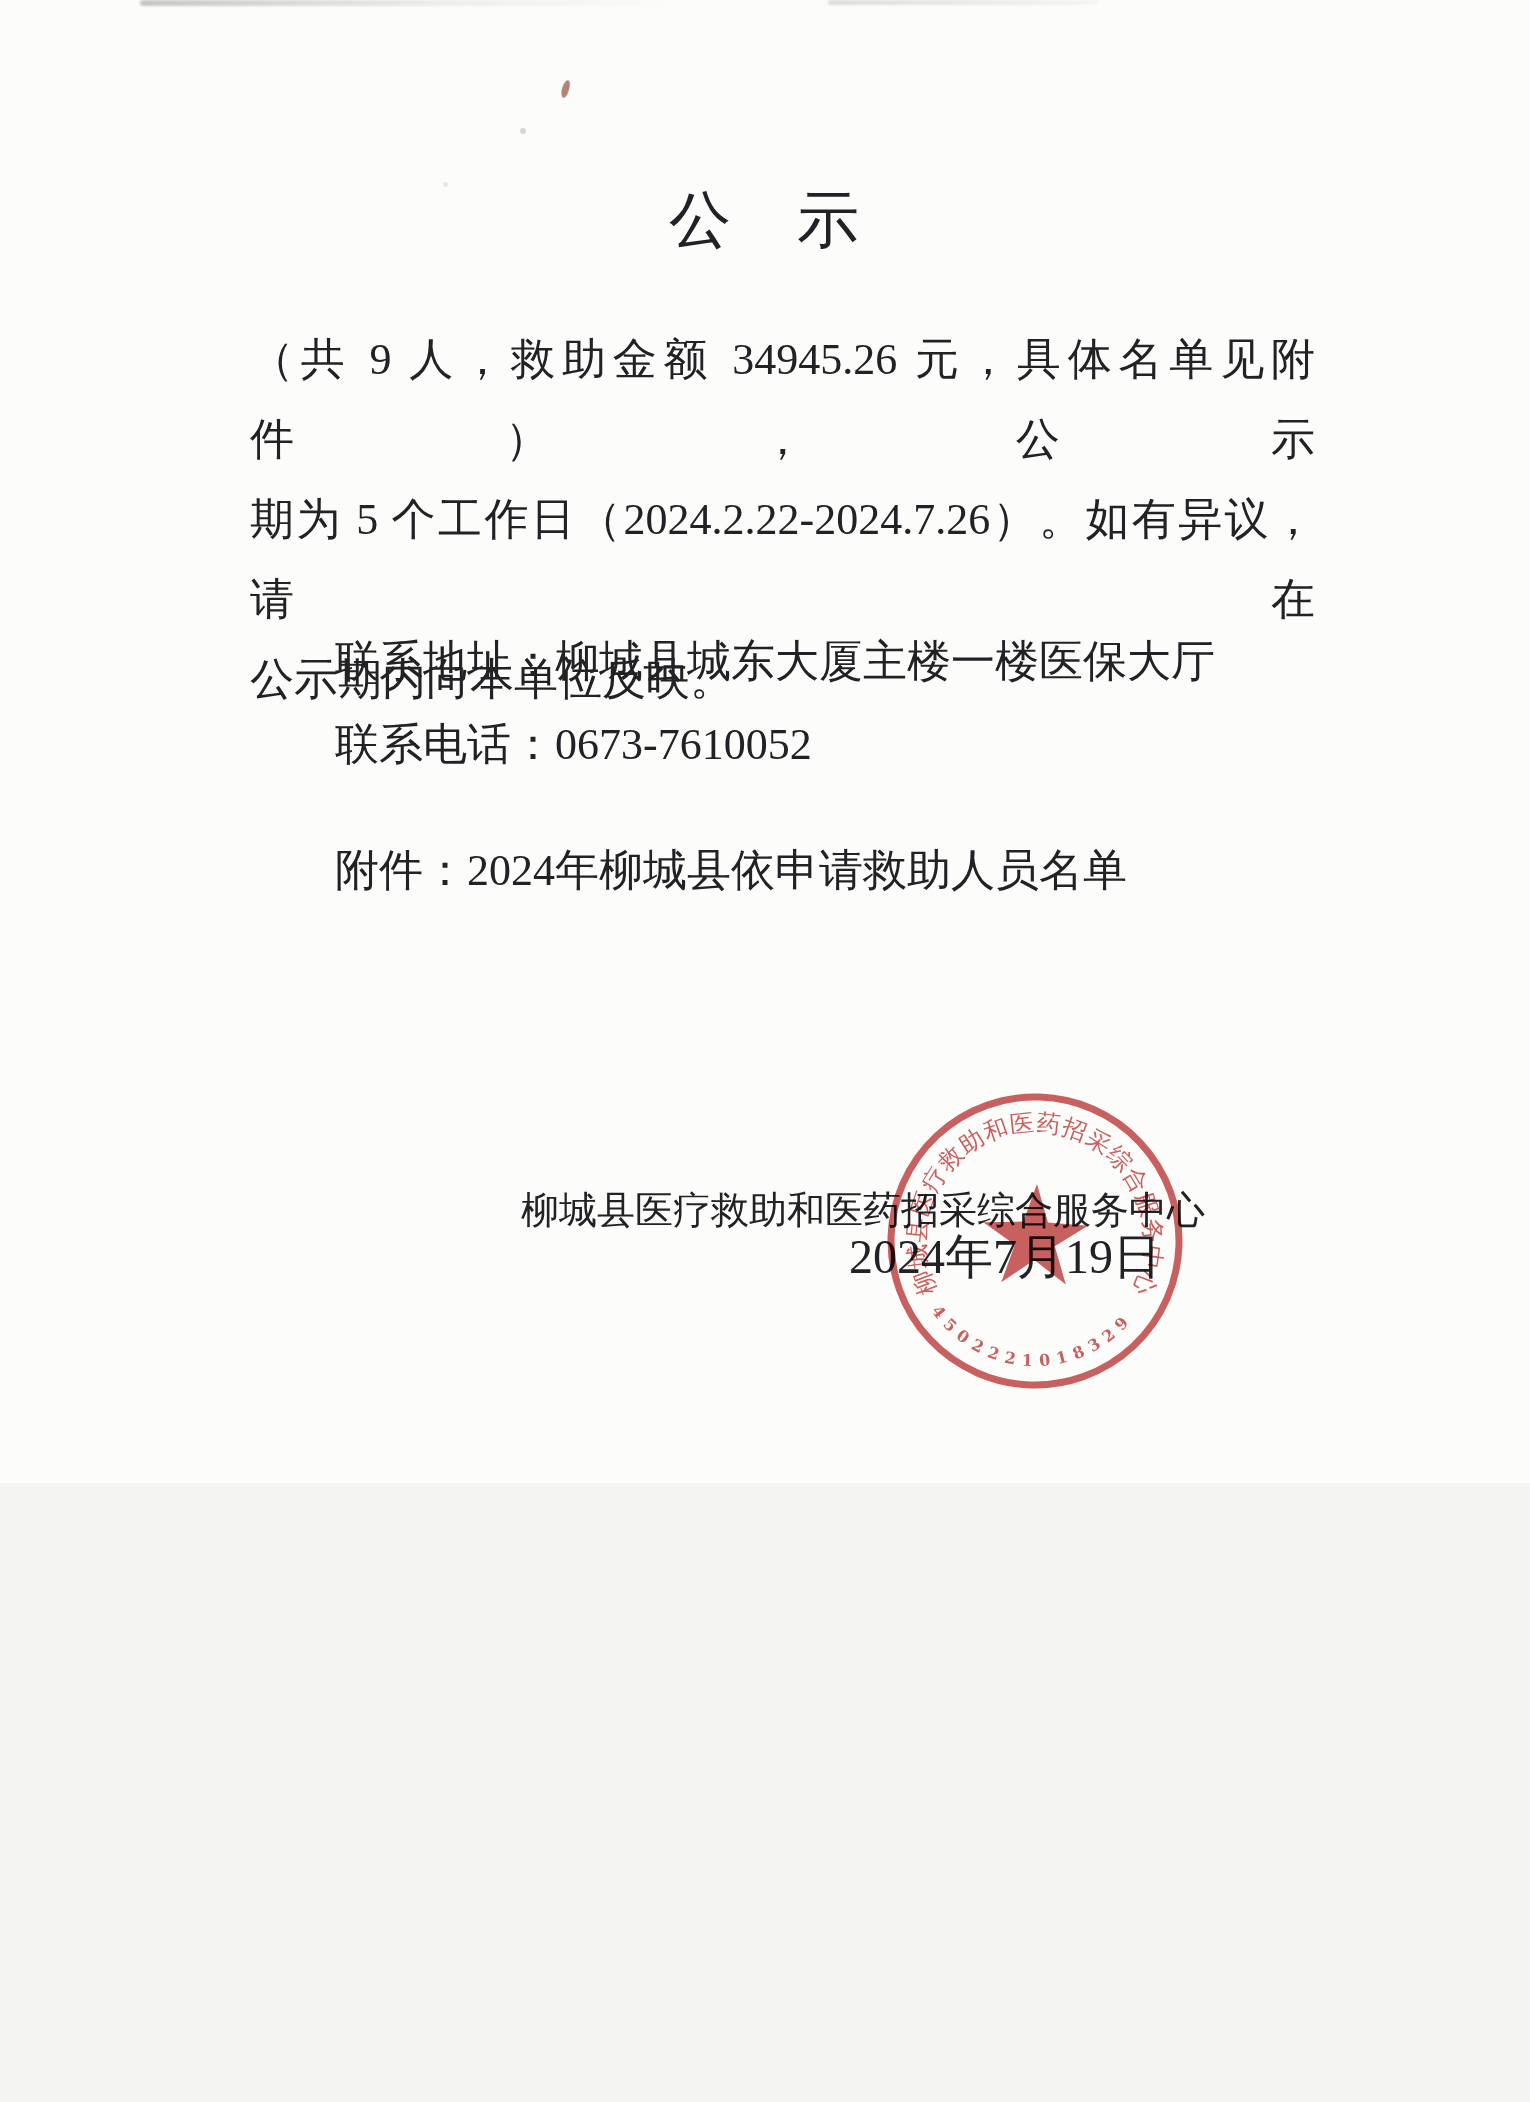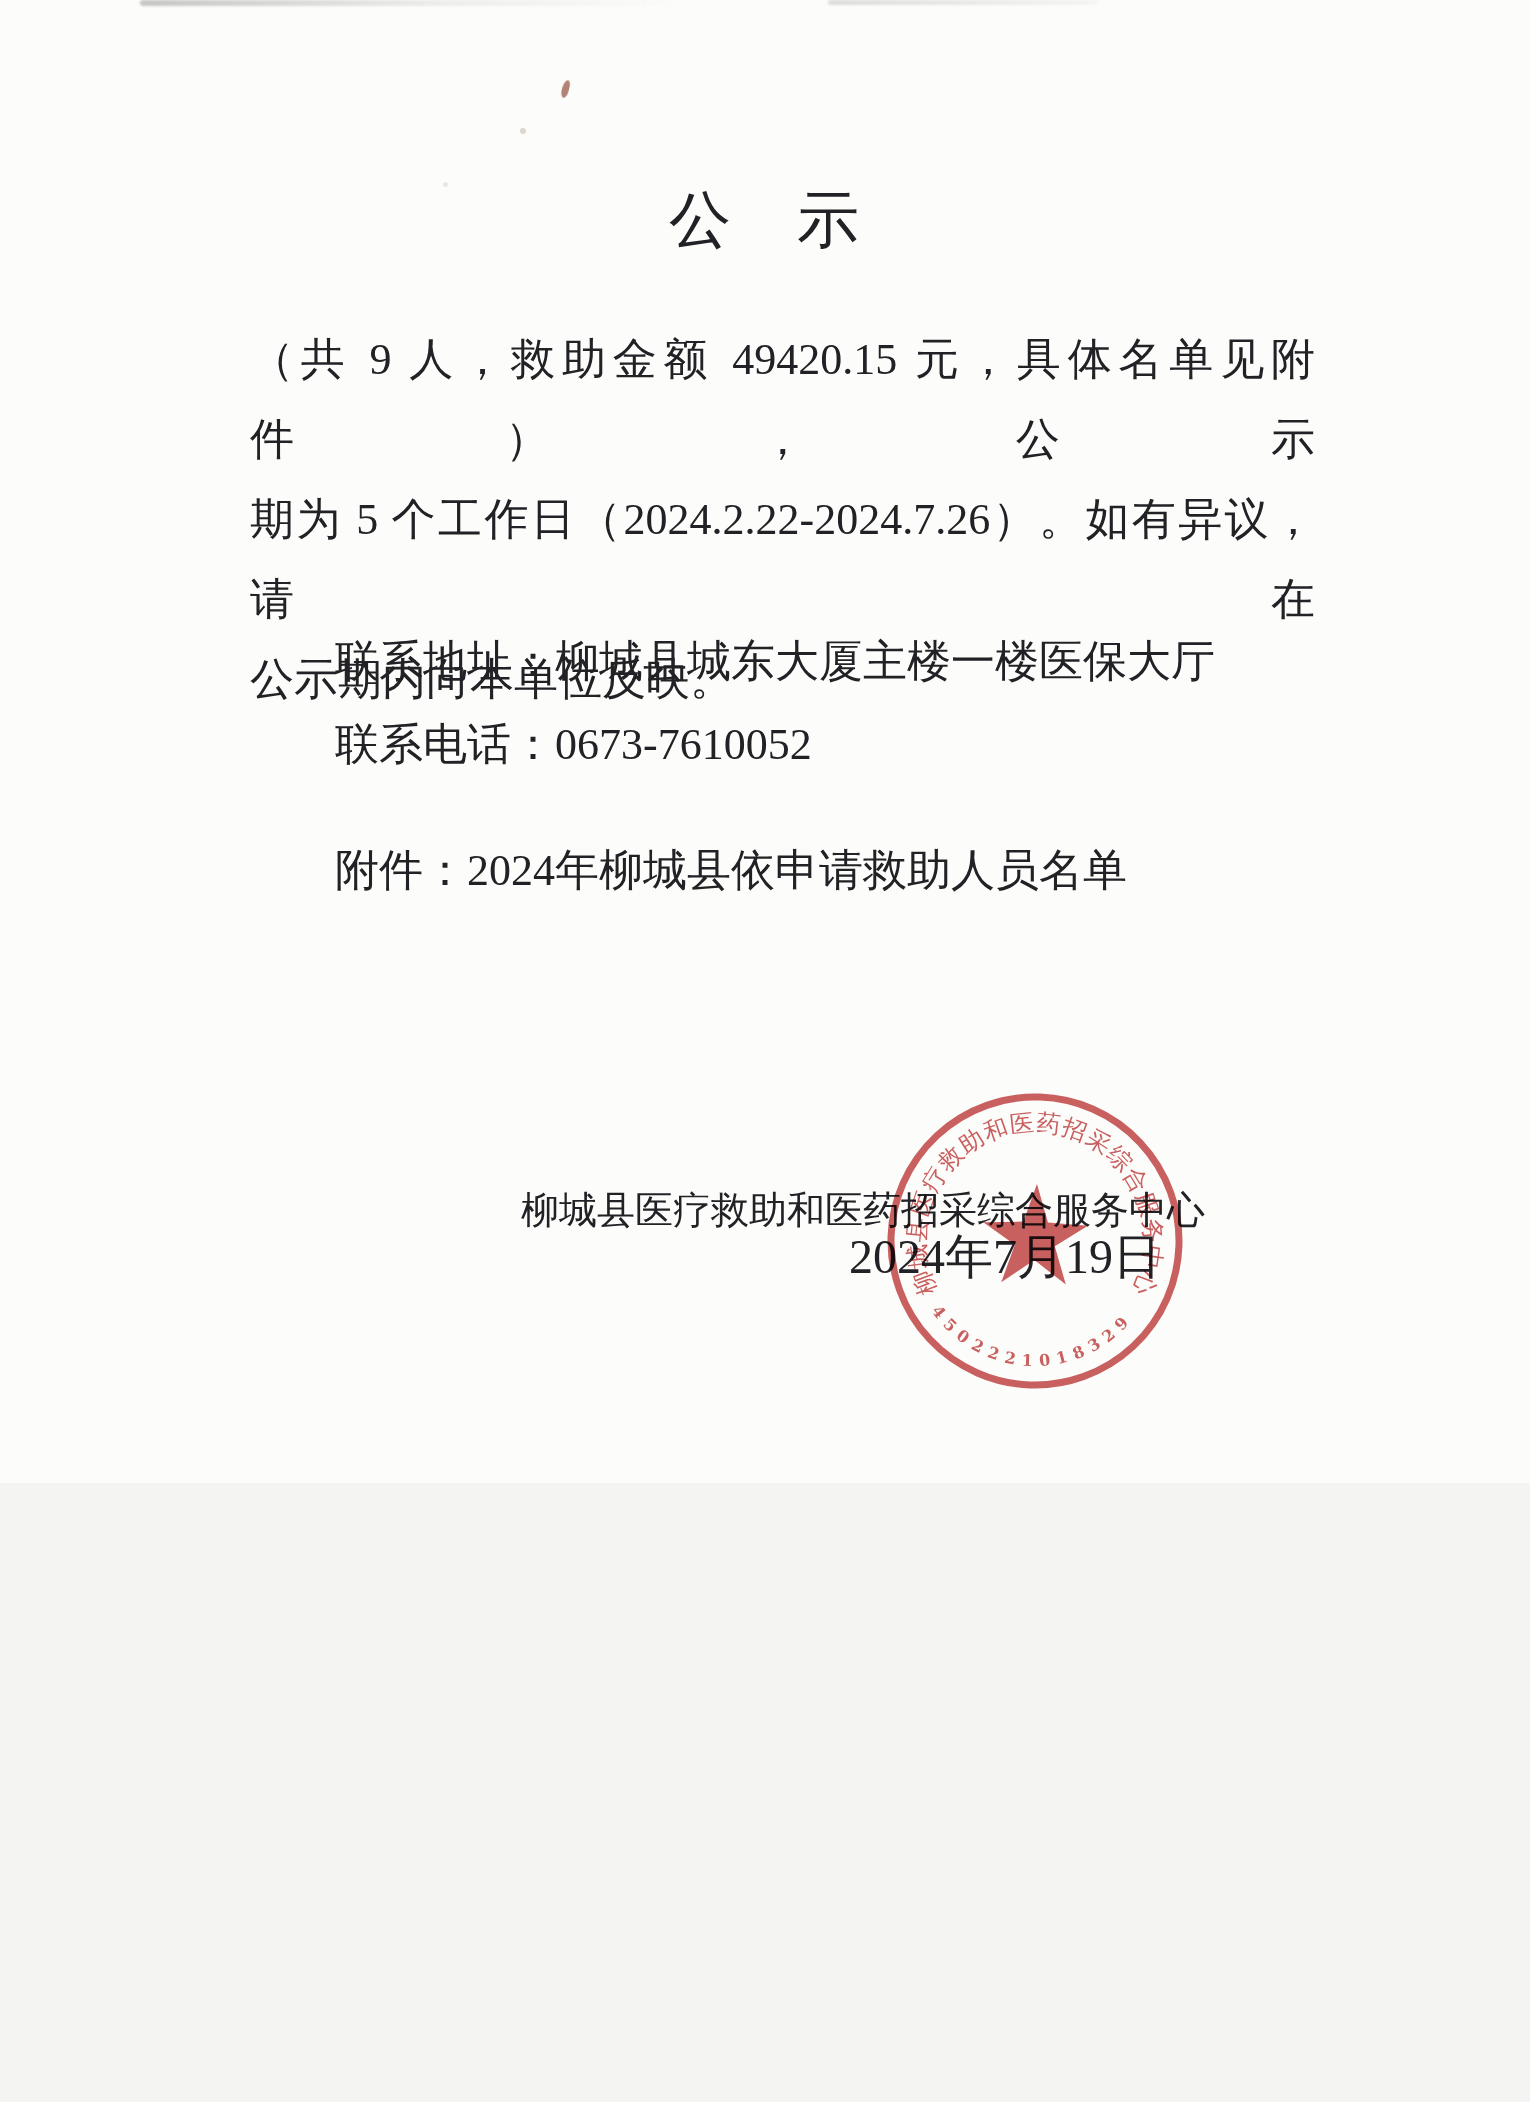--- a/index.html
+++ b/index.html
@@ -122,21 +122,21 @@
 
   <div class="scan-noise noise-1"></div>
   <div class="scan-noise noise-2"></div>
   <div class="speckle speckle-1"></div>
   <div class="speckle speckle-2"></div>
   <div class="speckle speckle-3"></div>
 
   <div class="doc-title">公　示</div>
 
   <div class="paragraph">
-    <div class="para-line">（共 9 人，救助金额 49420.15 元，具体名单见附件），公示</div>
+    <div class="para-line">（共 9 人，救助金额 34945.26 元，具体名单见附件），公示</div>
     <div class="para-line">期为 5 个工作日（2024.2.22-2024.7.26）。如有异议，请在</div>
     <div class="para-line last">公示期内向本单位反映。</div>
   </div>
 
   <div class="contact-line contact-address">联系地址：柳城县城东大厦主楼一楼医保大厅</div>
   <div class="contact-line contact-phone">联系电话：0673-7610052</div>
 
   <div class="attachment-line">附件：2024年柳城县依申请救助人员名单</div>
 
   <div class="signature-line">柳城县医疗救助和医药招采综合服务中心</div>

